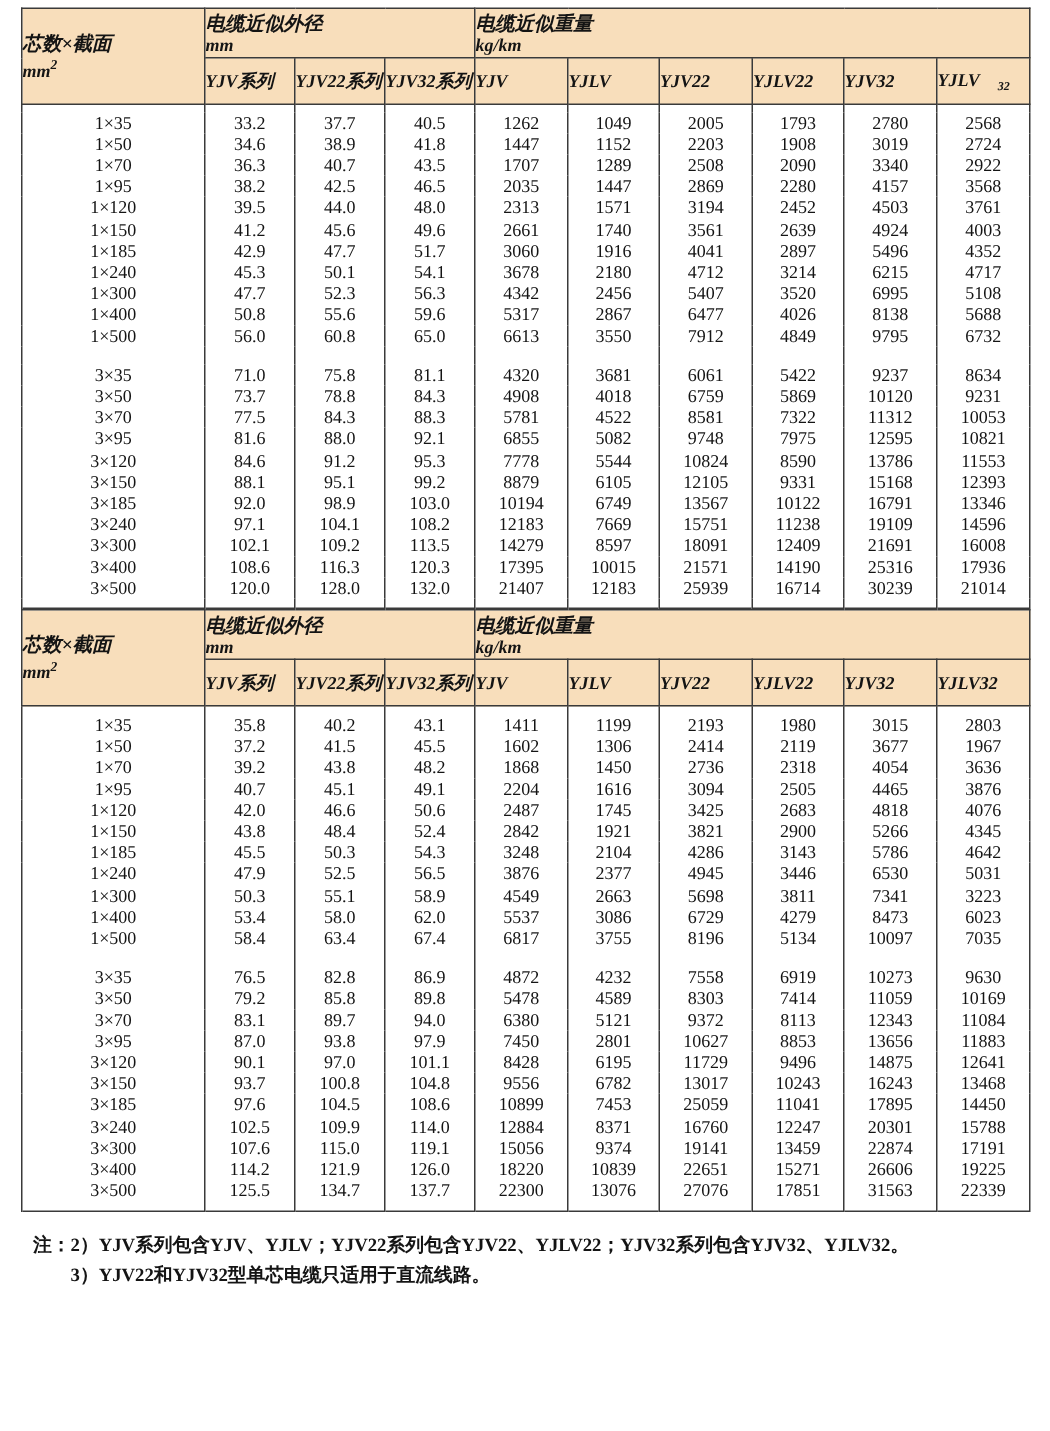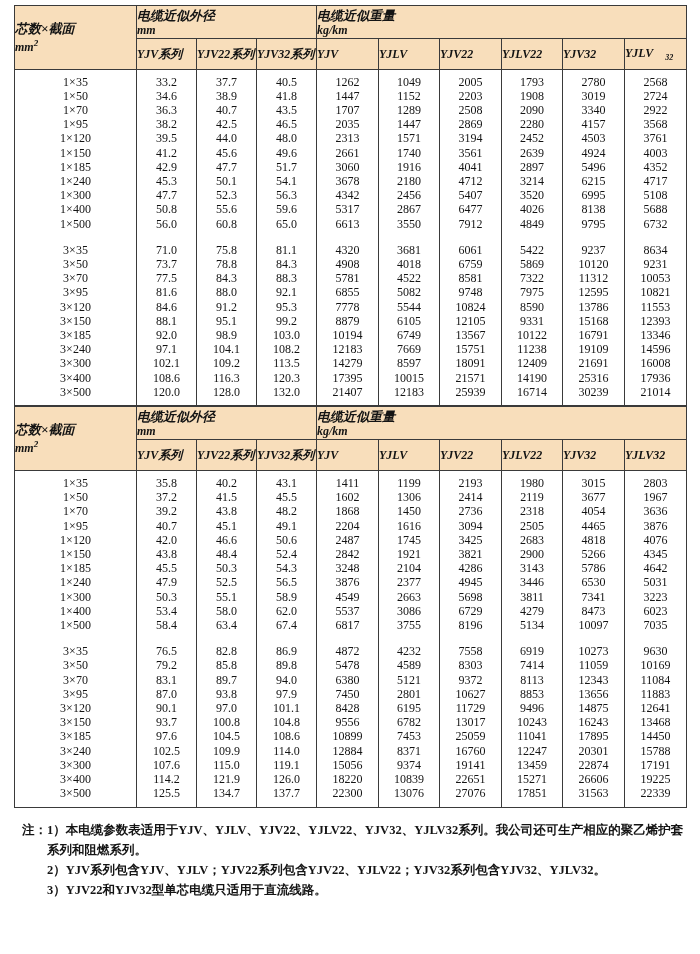--- a/index.html
+++ b/index.html
@@ -730,19 +730,18 @@
             <td></td>
             <td></td>
           </tr>
         </tbody>
     </table>
   </section>
 
   <div class="notes">
     <span class="notes-prefix">注：</span>
     <div class="notes-items">
-        <div class="note-item">1）本电缆参数表适用于YJV、YJLV、YJV22、YJLV22、YJV32、YJLV32系列。我公司还可生产相应的聚乙烯护套系列和阻燃系列。</div>
         <div class="note-item">2）YJV系列包含YJV、YJLV；YJV22系列包含YJV22、YJLV22；YJV32系列包含YJV32、YJLV32。</div>
         <div class="note-item">3）YJV22和YJV32型单芯电缆只适用于直流线路。</div>
       </div>
   </div>
 
 </div>
 
 </body></html>

